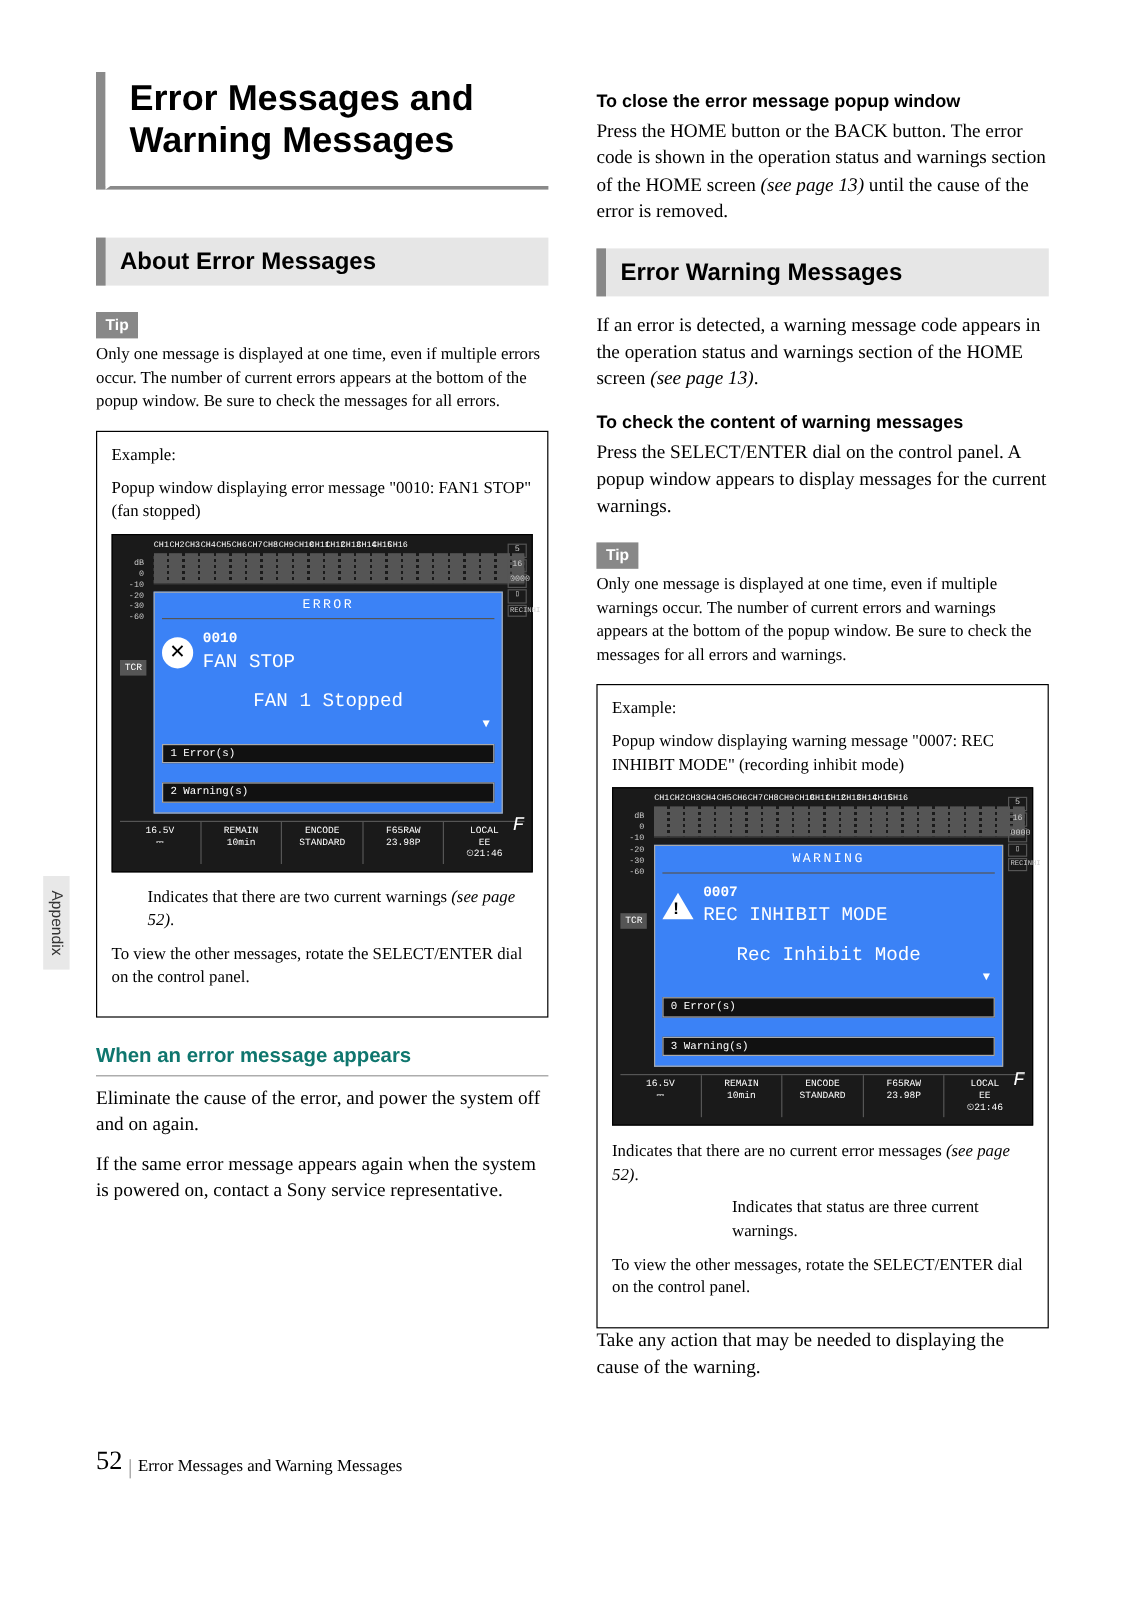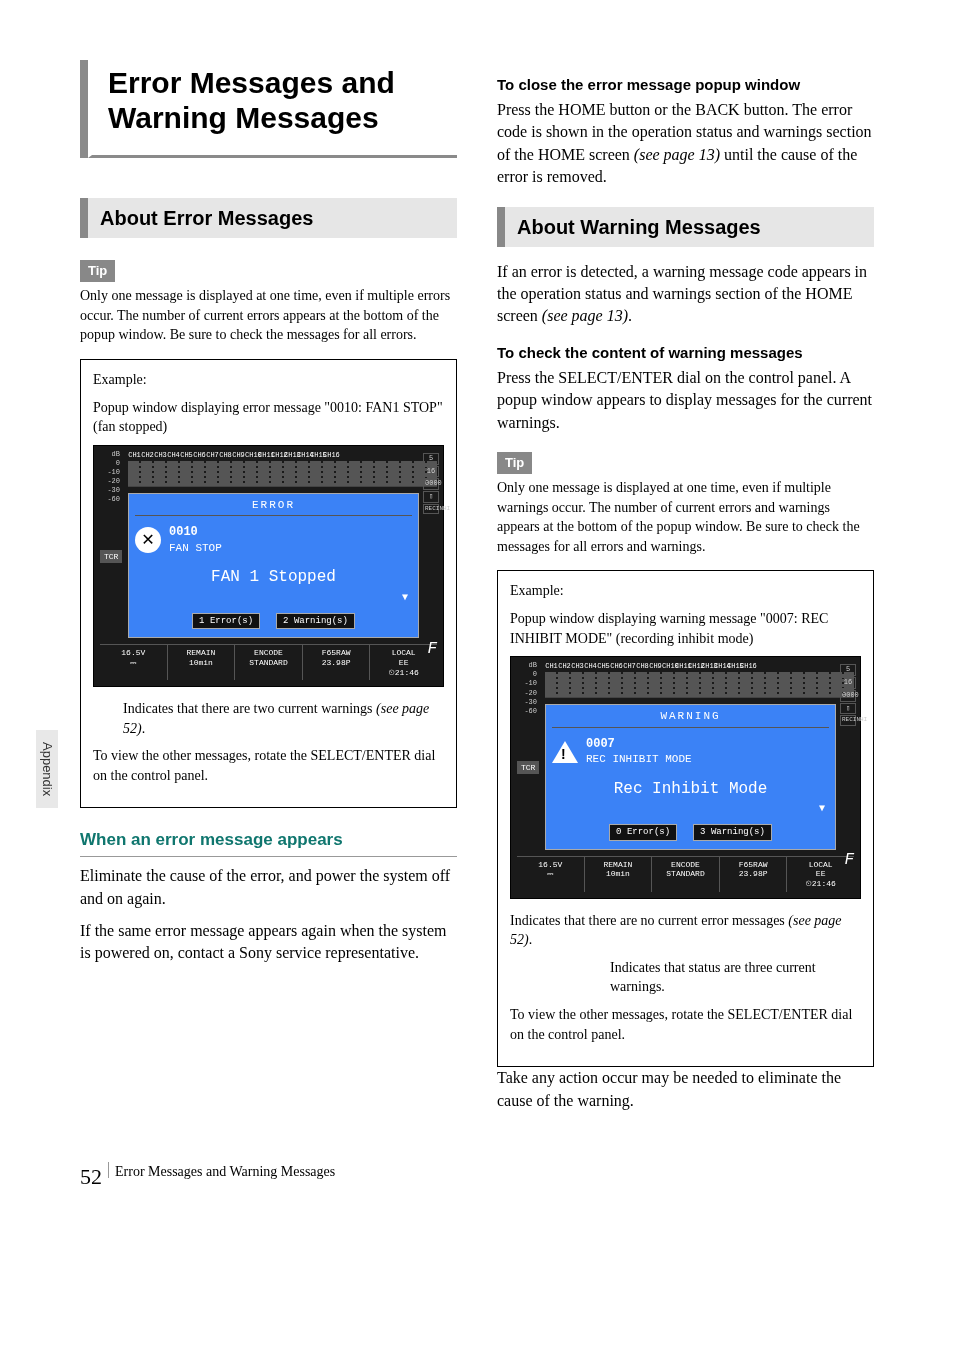--- a/index.html
+++ b/index.html
@@ -18,51 +18,51 @@
     .tip-badge { display: inline-block; background: #888; color: #fff; padding: 2px 8px; font-size: 13px; font-weight: bold; margin: 8px 0 4px 0; }
     .tip-text { font-family: "Times New Roman", serif; font-size: 14px; margin-bottom: 14px; }
     
     .subhead-bold { font-size: 15px; font-weight: bold; margin: 14px 0 4px 0; }
     .subhead-grey { color: #0f766e; font-size: 17px; font-weight: bold; border-bottom: 1px solid #999; padding-bottom: 4px; margin: 20px 0 8px 0; }
     
     .example-box { border: 1px solid #000; padding: 10px 12px 14px 12px; font-family: "Times New Roman", serif; font-size: 14px; margin-top: 12px; }
     .example-box p { margin-bottom: 8px; }
     
     .screen { background: #1a1a1a; color: #fff; font-family: "Courier New", monospace; font-size: 10px; padding: 6px; margin: 8px 0 12px 0; position: relative; border: 1px solid #000; }
-    .db-scale { position:absolute; left:8px; top:4px; font-size:7px; line-height:1.3; color:#ccc; }
+    .db-scale { position:absolute; left:8px; top:20px; font-size:7px; line-height:1.3; color:#ccc; }
     .db-scale div{ text-align:right; width:18px;}
     .meter-blocks { margin-left: 28px; letter-spacing:0px; font-size:7px; line-height:1;}
     .meter-blocks span{ display:inline-block; width:13px; text-align:center;}
     
     .popup-frame { border: 1px solid #aaa; margin: 6px 18px 6px 28px; background: #3b82f6; padding: 4px 6px 8px 6px; position: relative; }
     .popup-title-bar { text-align: center; font-size: 11px; letter-spacing: 2px; color: #fff; border-bottom:1px solid #555; padding-bottom:2px; margin-bottom:8px; }
     .popup-row { display: flex; align-items: center; gap: 8px; }
     .popup-code { font-size: 12px; font-weight: bold; color: #fff; }
-    .popup-msg { font-size: 11px; color: #fff; }
+    .popup-msg { font-size: 16px; color: #fff; }
     .popup-sub { text-align: center; font-size: 16px; color: #fff; margin-top: 10px; }
     .err-icon { width: 26px; height: 26px; border-radius: 50%; background: #fff; color:#000; font-size: 20px; font-weight: bold; text-align: center; line-height: 26px; }
     .warn-icon { width: 0; height: 0; border-left: 13px solid transparent; border-right: 13px solid transparent; border-bottom: 22px solid #fff; position: relative; }
     .warn-icon::after { content:"!"; position:absolute; left:-4px; top:4px; color:#000; font-size:14px; font-weight:bold; font-family:Arial; }
     
-    .counter-row { display: flex; justify-content: center; gap: 16px; margin-top: 8px; }
+    .counter-row { display: flex; justify-content: center; gap: 16px; margin-top: 8px; flex-direction: column; }
     .counter-box { border: 1px solid #aaa; padding: 1px 6px; font-size: 9px; background:#111; }
     .scroll-arrow { text-align:right; font-size:10px; margin-top:2px; margin-right:4px; }
     
     .status-row { display:flex; border-top:1px solid #555; margin-top:4px; font-size:8px;}
     .status-cell{ flex:1; border-right:1px solid #555; padding:3px; text-align:center; line-height:1.2;}
     .status-cell:last-child{border-right:none;}
     .right-strip { position:absolute; right:4px; top:6px; width:16px; font-size:7px; text-align:center; color:#ccc; line-height:1.4;}
     .right-strip div{ border:1px solid #555; margin:1px 0; padding:0 1px;}
     
     .callout-line { margin: 4px 0 8px 0; }
     .callout-indent { margin-left: 30px; margin-top:4px; margin-bottom:10px;}
     
     .side-tab { position: absolute; left: 36px; top: 730px; writing-mode: vertical-rl; font-size: 13px; color: #333; background:#e8e8e8; padding:12px 2px; }
     
-    .footer { margin-top: 40px; font-size: 13px; display:flex; align-items:flex-start; gap:6px;}
+    .footer { margin-top: 40px; font-size: 13px; display:flex; align-items:flex-end; gap:6px;}
     .page-num { font-size: 22px; font-family:"Times New Roman",serif;}
     .footer-divider { border-left:1px solid #999; height:16px; display:inline-block;}
     .footer-text { font-family:"Times New Roman",serif; font-size:14px;}
     .leader-host{position:relative;}
   </style>
 </head>
 <body>
 
 <div class="columns">
   <div class="col">
@@ -145,21 +145,21 @@
 
   </div>
 
   <div class="col">
 
     <div class="subhead-bold">To close the error message popup window</div>
     <p class="body-text">
       <span>Press the HOME button or the BACK button. The error code is shown in the operation status and warnings section of the HOME screen </span><i>(see page 13)</i><span> until the cause of the error is removed.</span>
     </p>
 
-    <div class="section-heading">About Warning Messages</div>
+    <div class="section-heading">Error Warning Messages</div>
 
     <p class="body-text">
       <span>If an error is detected, a warning message code appears in the operation status and warnings section of the HOME screen </span><i>(see page 13)</i><span>.</span>
     </p>
 
     <div class="subhead-bold">To check the content of warning messages</div>
     <p class="body-text">Press the SELECT/ENTER dial on the control panel. A popup window appears to display messages for the current warnings.</p>
 
     <span class="tip-badge">Tip</span>
     <p class="tip-text">Only one message is displayed at one time, even if multiple warnings occur. The number of current errors and warnings appears at the bottom of the popup window. Be sure to check the messages for all errors and warnings.</p>
@@ -218,21 +218,21 @@
         </div>
       </div>
 
       <p class="callout-line">
         <span>Indicates that there are no current error messages </span><i>(see page 52)</i><span>.</span>
       </p>
       <p class="callout-indent" style="margin-left:100px;">Indicates that status are three current warnings.</p>
       <p>To view the other messages, rotate the SELECT/ENTER dial on the control panel.</p>
     </div>
 
-    <p class="body-text">Take any action occur may be needed to eliminate the cause of the warning.</p>
+    <p class="body-text">Take any action that may be needed to displaying the cause of the warning.</p>
 
   </div>
 </div>
 
 <div class="side-tab">Appendix</div>
 
 <div class="footer">
   <span class="page-num">52</span>
   <span class="footer-divider"></span>
   <span class="footer-text">Error Messages and Warning Messages</span>

